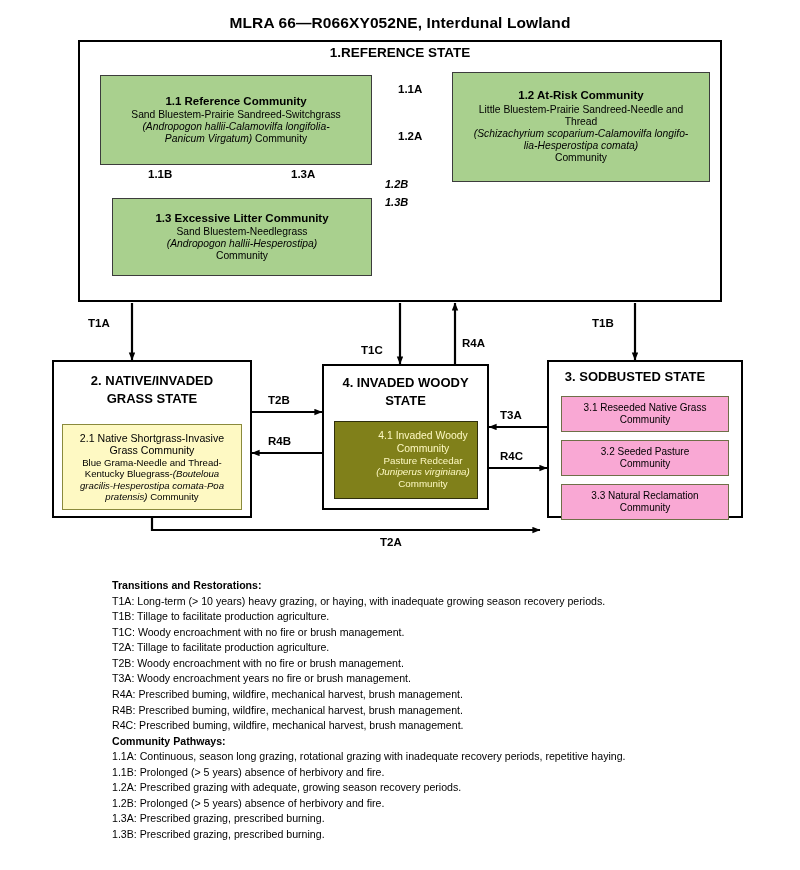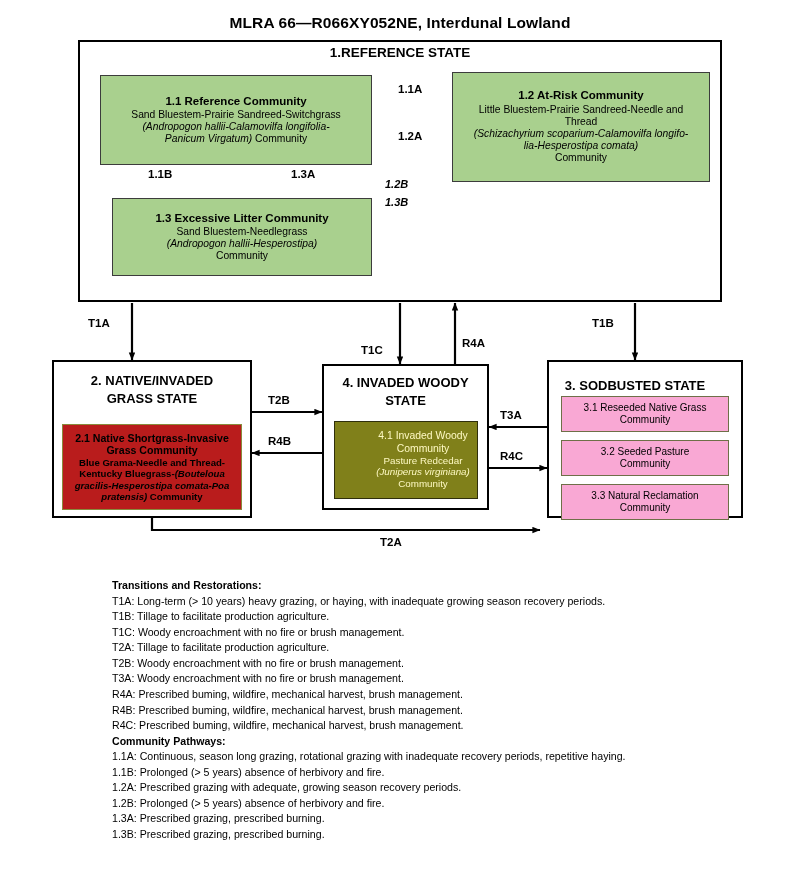--- a/index.html
+++ b/index.html
@@ -18,21 +18,21 @@
   #ref-title{left:78px;top:45px;width:644px;text-align:center;
              font-size:13.5px;font-weight:bold;}
 
   
   .box{border:1.5px solid #3c3c3c;display:flex;flex-direction:column;
        align-items:center;justify-content:center;text-align:center;
        padding:4px 6px;line-height:1.18;}
   .green{background:#a9d08e;}
   .olive{background:#80801a;border:1.5px solid #2f2f0c;}
   .tan{background:#f9a8d4;border:1.5px solid #6f6f48;}
-  .yellow{background:#b91c1c;border:1.5px solid #8a8a3c;font-weight:bold;}
+  .yellow{background:#fef9c3;border:1.5px solid #8a8a3c;}
   .statebox{background:#fff;border:2.5px solid #000;}
 
   .bhead{font-weight:bold;font-size:11.5px;margin-bottom:1px;}
   .bline{font-size:10.3px;}
   .ital{font-style:italic;}
 
   .statehead{font-weight:bold;font-size:13px;text-align:center;line-height:1.35;}
 
   
   .lbl{font-size:11.5px;font-weight:bold;white-space:nowrap;}
@@ -149,21 +149,21 @@
   </div>
   <div class="abs box olive" style="left:334px;top:421px;width:144px;height:78px;color:#fef9c3;padding-left:40px;">
     <div class="bline" style="font-size:10.4px;">4.1 Invaded Woody</div>
     <div class="bline" style="font-size:10.4px;">Community</div>
     <div class="bline" style="font-size:9.8px;">Pasture Redcedar</div>
     <div class="bline ital" style="font-size:9.8px;">(Juniperus virginiana)</div>
     <div class="bline" style="font-size:9.8px;">Community</div>
   </div>
 
   <div class="abs statebox" style="left:547px;top:360px;width:196px;height:158px;"></div>
-  <div class="abs statehead" style="left:547px;top:377px;width:176px;">3. SODBUSTED STATE</div>
+  <div class="abs statehead" style="left:547px;top:368px;width:176px;">3. SODBUSTED STATE</div>
 
   <div class="abs box tan" style="left:561px;top:396px;width:168px;height:36px;">
     <div class="bline" style="font-size:10px;">3.1 Reseeded Native Grass</div>
     <div class="bline" style="font-size:10px;">Community</div>
   </div>
   <div class="abs box tan" style="left:561px;top:440px;width:168px;height:36px;">
     <div class="bline" style="font-size:10px;">3.2 Seeded Pasture</div>
     <div class="bline" style="font-size:10px;">Community</div>
   </div>
   <div class="abs box tan" style="left:561px;top:484px;width:168px;height:36px;">
@@ -181,21 +181,21 @@
   <div class="abs lbl" style="left:500px;top:450px;">R4C</div>
   <div class="abs lbl" style="left:380px;top:536px;">T2A</div>
 
   <div class="abs" id="legend">
     <div class="hd">Transitions and Restorations:</div>
     <div class="row">T1A: Long-term (&gt; 10 years) heavy grazing, or haying, with inadequate growing season recovery periods.</div>
     <div class="row">T1B: Tillage to facilitate production agriculture.</div>
     <div class="row">T1C: Woody encroachment with no fire or brush management.</div>
     <div class="row">T2A: Tillage to facilitate production agriculture.</div>
     <div class="row">T2B: Woody encroachment with no fire or brush management.</div>
-    <div class="row">T3A: Woody encroachment with no fire or brush management.</div>
+    <div class="row">T3A: Woody encroachment years no fire or brush management.</div>
     <div class="row">R4A: Prescribed buming, wildfire, mechanical harvest, brush management.</div>
     <div class="row">R4B: Prescribed buming, wildfire, mechanical harvest, brush management.</div>
     <div class="row">R4C: Prescribed buming, wildfire, mechanical harvest, brush management.</div>
     <div class="hd">Community Pathways:</div>
     <div class="row">1.1A: Continuous, season long grazing, rotational grazing with inadequate recovery periods, repetitive haying.</div>
     <div class="row">1.1B: Prolonged (&gt; 5 years) absence of herbivory and fire.</div>
     <div class="row">1.2A: Prescribed grazing with adequate, growing season recovery periods.</div>
     <div class="row">1.2B: Prolonged (&gt; 5 years) absence of herbivory and fire.</div>
     <div class="row">1.3A: Prescribed grazing, prescribed burning.</div>
     <div class="row">1.3B: Prescribed grazing, prescribed burning.</div>

